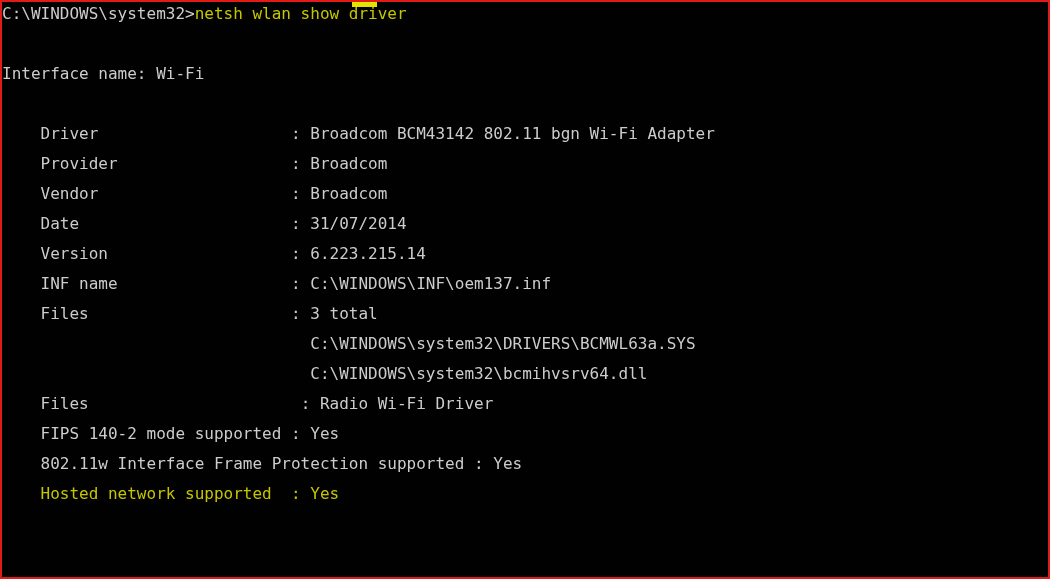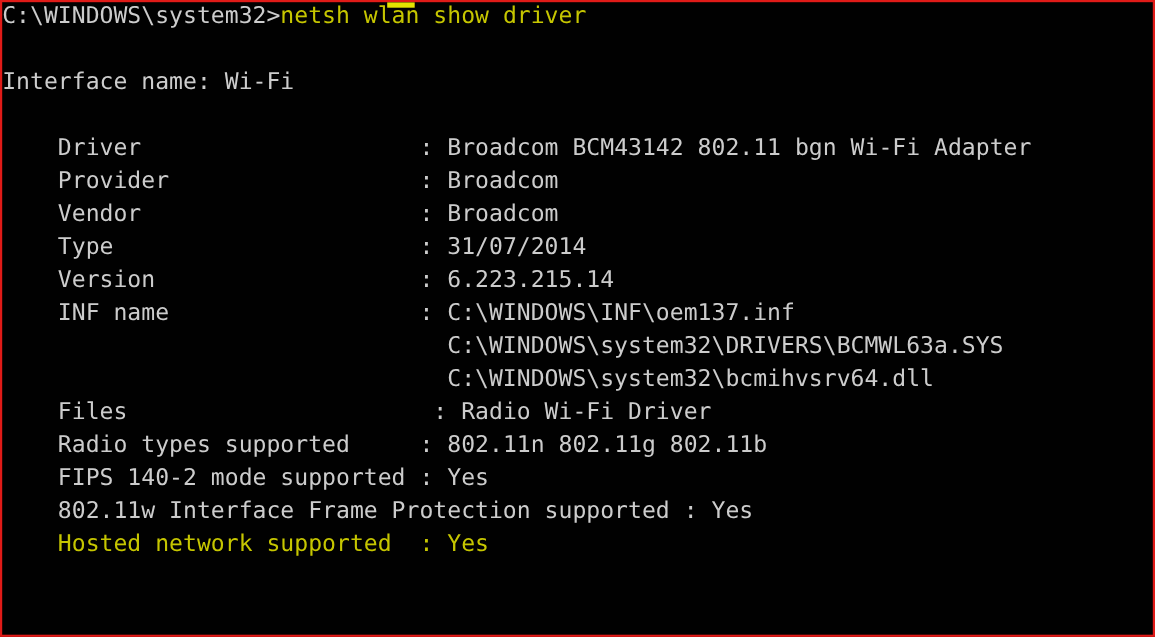--- a/index.html
+++ b/index.html
@@ -9,21 +9,21 @@
   }
   #terminal {
     position: relative;
     width: 1050px;
     height: 579px;
     background: #010101;
     box-sizing: border-box;
     border: 2px solid #e01b18;
     overflow: hidden;
     font-family: "DejaVu Sans Mono", "Liberation Mono", monospace;
-    font-size: 21px;
+    font-size: 16px;
     line-height: 30px;
     color: #cccccc;
     letter-spacing: 0px;
   }
   #screen {
     position: absolute;
     left: 0px;
     top: -3px;
     width: 1046px;
   }
@@ -59,33 +59,33 @@
     <div class="row blank"></div>
 
     <div class="row"><span class="seg c-white">Interface name: Wi-Fi</span></div>
 
     <div class="row blank"></div>
 
     <div id="prop-block">
         <div class="row"><span class="seg c-white">    Driver                    </span><span class="seg c-white">: </span><span class="seg c-white">Broadcom BCM43142 802.11 bgn Wi-Fi Adapter</span></div>
         <div class="row"><span class="seg c-white">    Provider                  </span><span class="seg c-white">: </span><span class="seg c-white">Broadcom</span></div>
         <div class="row"><span class="seg c-white">    Vendor                    </span><span class="seg c-white">: </span><span class="seg c-white">Broadcom</span></div>
-        <div class="row"><span class="seg c-white">    Type                      </span><span class="seg c-white">: </span><span class="seg c-white">31/07/2014</span></div>
+        <div class="row"><span class="seg c-white">    Date                      </span><span class="seg c-white">: </span><span class="seg c-white">31/07/2014</span></div>
         <div class="row"><span class="seg c-white">    Version                   </span><span class="seg c-white">: </span><span class="seg c-white">6.223.215.14</span></div>
         <div class="row"><span class="seg c-white">    INF name                  </span><span class="seg c-white">: </span><span class="seg c-white">C:\WINDOWS\INF\oem137.inf</span></div>
+        <div class="row"><span class="seg c-white">    Files                     </span><span class="seg c-white">: </span><span class="seg c-white">3 total</span></div>
       </div>
 
     <div id="files-block">
         <div class="row"><span class="seg c-white">                                C:\WINDOWS\system32\DRIVERS\BCMWL63a.SYS</span></div>
         <div class="row"><span class="seg c-white">                                C:\WINDOWS\system32\bcmihvsrv64.dll</span></div>
       </div>
 
     <div id="prop-tail-block">
         <div class="row"><span class="seg c-white">    Files                      </span><span class="seg c-white">: </span><span class="seg c-white">Radio Wi-Fi Driver</span></div>
-        <div class="row"><span class="seg c-white">    Radio types supported     </span><span class="seg c-white">: </span><span class="seg c-white">802.11n 802.11g 802.11b</span></div>
       </div>
 
     <div id="long-block">
         <div class="row"><span class="seg c-white">    FIPS 140-2 mode supported : Yes</span></div>
         <div class="row"><span class="seg c-white">    802.11w Interface Frame Protection supported : Yes</span></div>
         <div class="row"><span class="seg c-yellow">    Hosted network supported  : Yes</span></div>
       </div>
 
   </div>
 </div>

